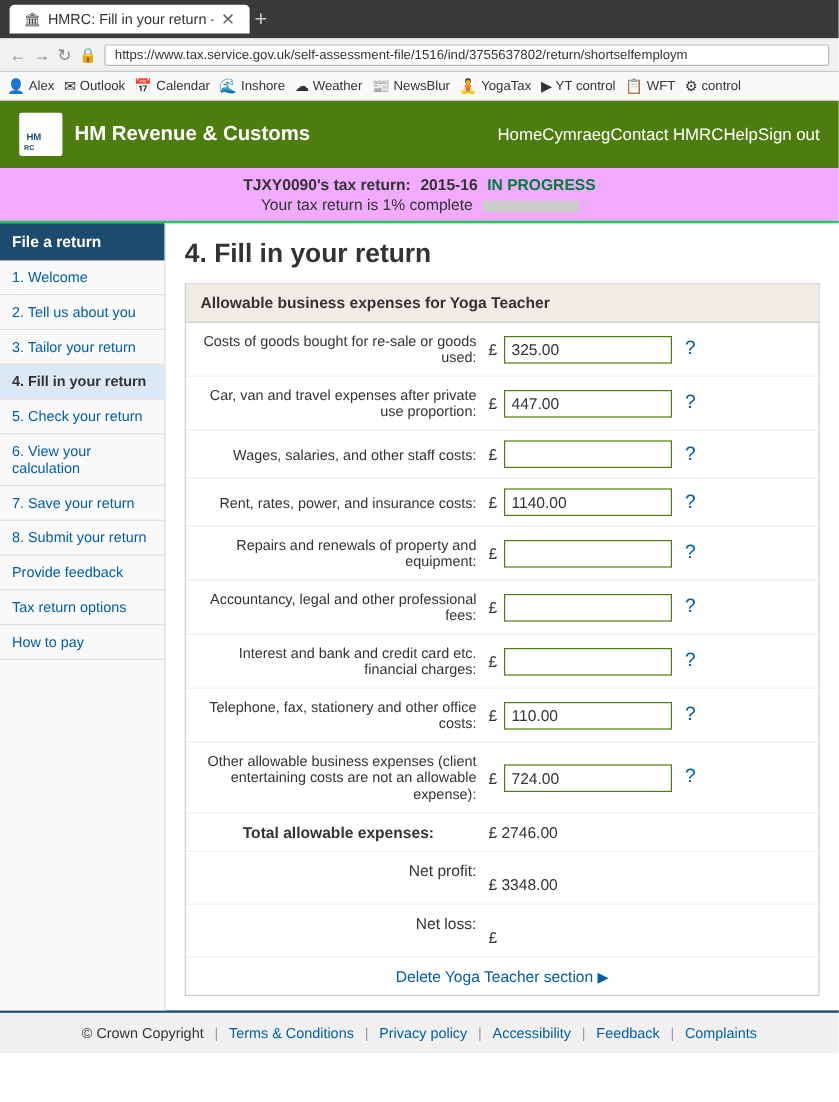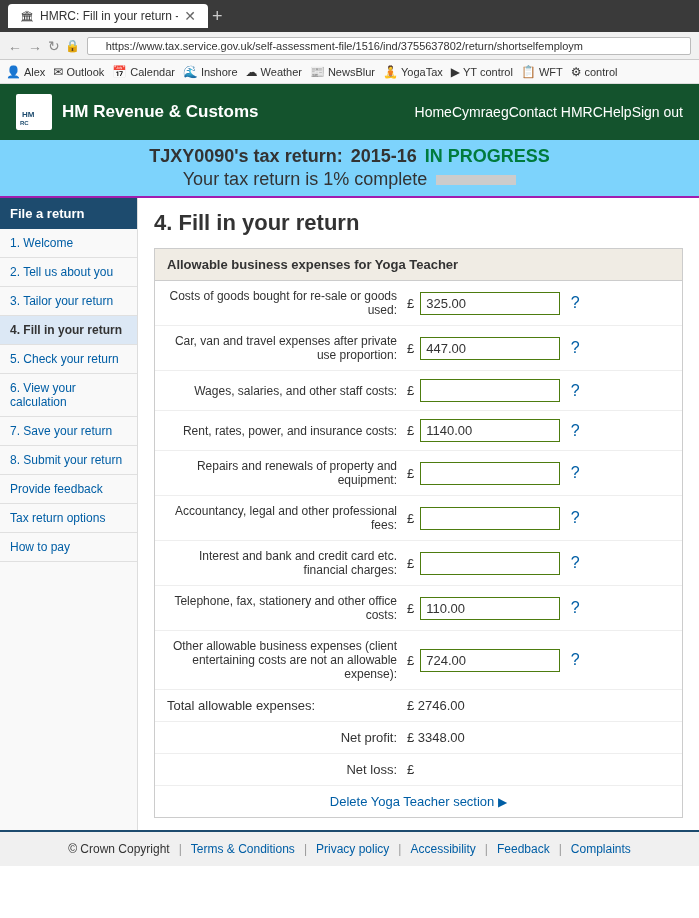--- a/index.html
+++ b/index.html
@@ -5,38 +5,38 @@
     * { box-sizing: border-box; margin: 0; padding: 0; }
     body { font-family: Arial, sans-serif; font-size: 13px; background: #fff; width: 699px; }
 
     
     .browser-chrome { background: #3a3a3a; height: 32px; display: flex; align-items: center; padding: 0 8px; }
     .browser-tab { background: #fff; border-radius: 4px 4px 0 0; padding: 4px 12px; font-size: 12px; display: flex; align-items: center; gap: 6px; max-width: 200px; }
     .tab-close { color: #666; cursor: pointer; font-size: 14px; }
     .new-tab { background: none; border: none; color: #ccc; font-size: 18px; cursor: pointer; margin-left: 4px; }
 
     .address-bar-row { background: #f1f1f1; border-bottom: 1px solid #ccc; height: 28px; display: flex; align-items: center; padding: 0 8px; gap: 6px; font-size: 11px; }
-    .address-bar { flex: 1; background: #fff; border: 1px solid #bbb; border-radius: 2px; padding: 2px 18px; font-size: 11px; color: #333; }
+    .address-bar { flex: 1; background: #fff; border: 1px solid #bbb; border-radius: 2px; padding: 2px 8px; font-size: 11px; color: #333; }
     .lock-icon { color: #888; font-size: 12px; }
 
     
     .bookmarks-bar { background: #f9f9f9; border-bottom: 1px solid #ddd; height: 24px; display: flex; align-items: center; padding: 0 6px; gap: 8px; font-size: 11px; overflow: hidden; }
     .bookmark-item { display: flex; align-items: center; gap: 3px; cursor: pointer; color: #333; white-space: nowrap; }
     .bm-icon { font-size: 12px; }
 
     
-    .hmrc-header { background: #14532d; display: flex; align-items: center; justify-content: space-between; padding: 8px 16px; height: 56px; }
+    .hmrc-header { background: #4d7c0f; display: flex; align-items: center; justify-content: space-between; padding: 8px 16px; height: 56px; }
     .hmrc-logo { display: flex; align-items: center; gap: 10px; }
     .hmrc-logo-icon { width: 36px; height: 36px; background: #fff; border-radius: 2px; display: flex; align-items: center; justify-content: center; font-weight: bold; font-size: 10px; color: #1d4b6e; }
     .hmrc-logo-text { color: #fff; font-size: 17px; font-weight: bold; }
     .hmrc-nav { display: flex; align-items: center; }
     .hmrc-nav a { color: #fff; text-decoration: none; font-size: 14px; }
 
     
-    .progress-banner { background: #7dd3fc; border-bottom: 2px solid #a21caf; padding: 6px 16px; font-size: 18px; }
+    .progress-banner { background: #f0abfc; border-bottom: 2px solid #22c55e; padding: 6px 16px; font-size: 13px; }
     .progress-title { color: #333; font-weight: bold; display: flex; justify-content: center; gap: 8px; }
     .in-progress { color: #007b3d; }
     .progress-sub { text-align: center; margin-top: 2px; color: #333; }
     .progress-bar-outer { display: inline-block; width: 80px; height: 10px; background: #ccc; vertical-align: middle; margin-left: 4px; }
     .progress-bar-inner { height: 100%; background: #007b3d; width: 1%; }
 
     
     .main-layout { display: flex; min-height: 600px; }
 
     
@@ -56,25 +56,25 @@
     .form-row { display: flex; align-items: center; padding: 8px 12px; border-bottom: 1px solid #eee; }
     .form-row:last-child { border-bottom: none; }
     .form-label { width: 240px; text-align: right; padding-right: 10px; font-size: 12px; color: #333; flex-shrink: 0; }
     .form-input-group { display: flex; align-items: center; gap: 6px; }
     .pound-symbol { font-size: 13px; color: #333; }
     .form-input { width: 140px; border: 1px solid #4d7c0f; padding: 3px 5px; font-size: 13px; color: #333; }
     .help-icon { color: #005ea5; cursor: pointer; font-size: 16px; width: 18px; text-align: center; }
 
     
     .total-row { display: flex; padding: 8px 12px; border-bottom: 1px solid #eee; }
-    .total-label { width: 240px; text-align: left; padding-right: 10px; font-size: 13px; font-weight: normal; color: #333; flex-shrink: 0; }
+    .total-label { width: 240px; text-align: center; padding-right: 10px; font-size: 13px; font-weight: bold; color: #333; flex-shrink: 0; }
     .total-value { font-size: 13px; color: #333; }
     .profit-row { display: flex; padding: 8px 12px; border-bottom: 1px solid #eee; }
     .profit-label { width: 240px; text-align: right; padding-right: 10px; font-size: 13px; color: #333; flex-shrink: 0; }
-    .profit-value { font-size: 13px; color: #333; }
+    .profit-value { font-size: 13px; color: #333; margin-top: 12px; }
 
     .delete-link { text-align: center; padding: 8px 12px; }
     .delete-link a { color: #005ea5; font-size: 13px; text-decoration: none; }
     .delete-arrow { font-size: 12px; }
 
     
     .buttons-row { display: flex; justify-content: space-between; align-items: center; margin-top: 20px; padding: 10px 0; border-top: 1px solid #ddd; }
     .btn-group-left { display: flex; gap: 8px; }
     .btn-group-right { display: flex; gap: 8px; }
     .btn { padding: 6px 14px; font-size: 13px; cursor: pointer; border: 1px solid; }

